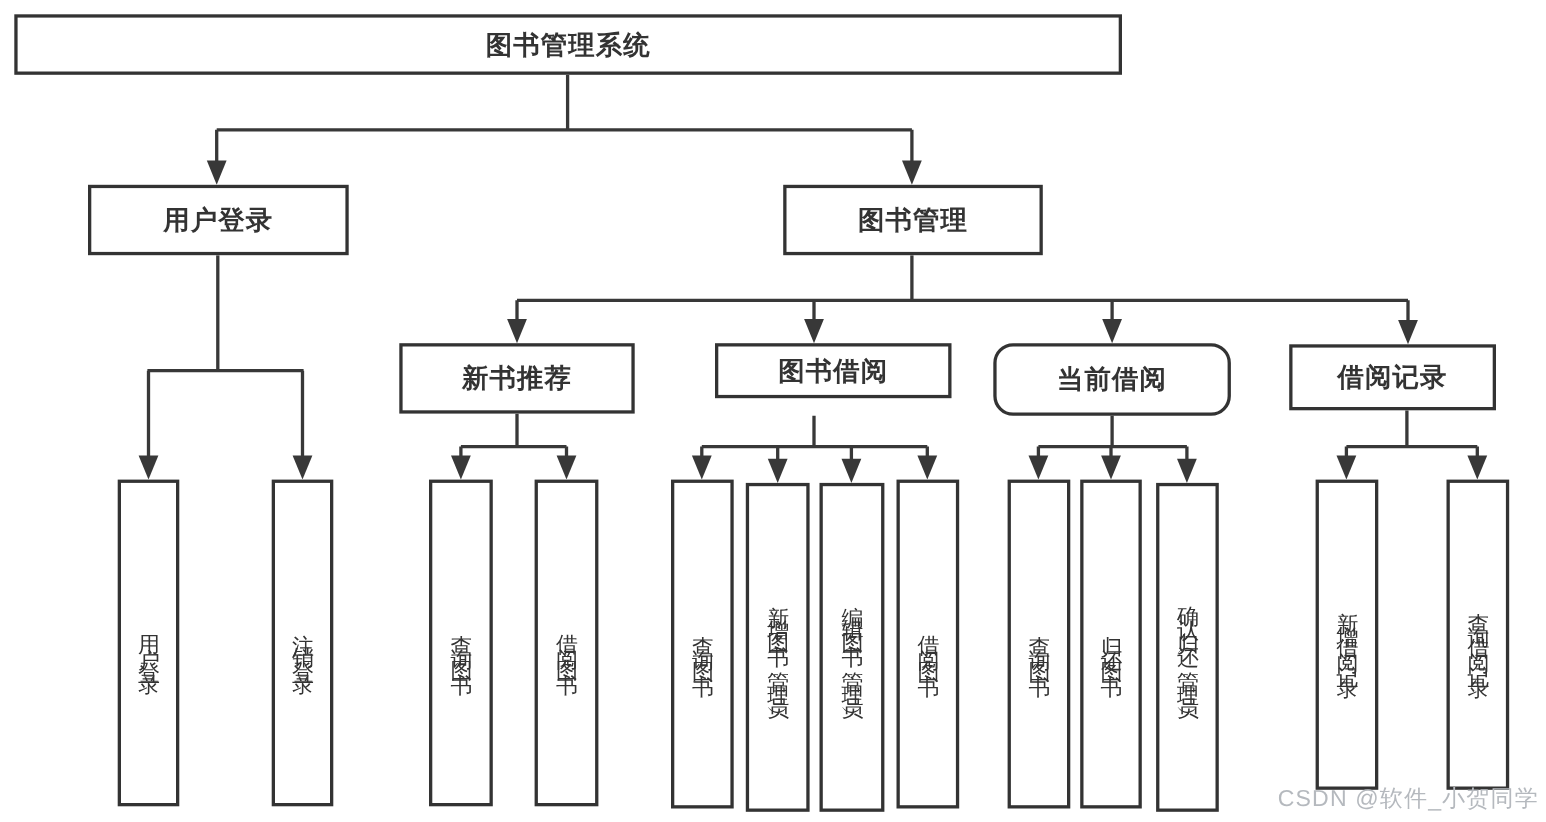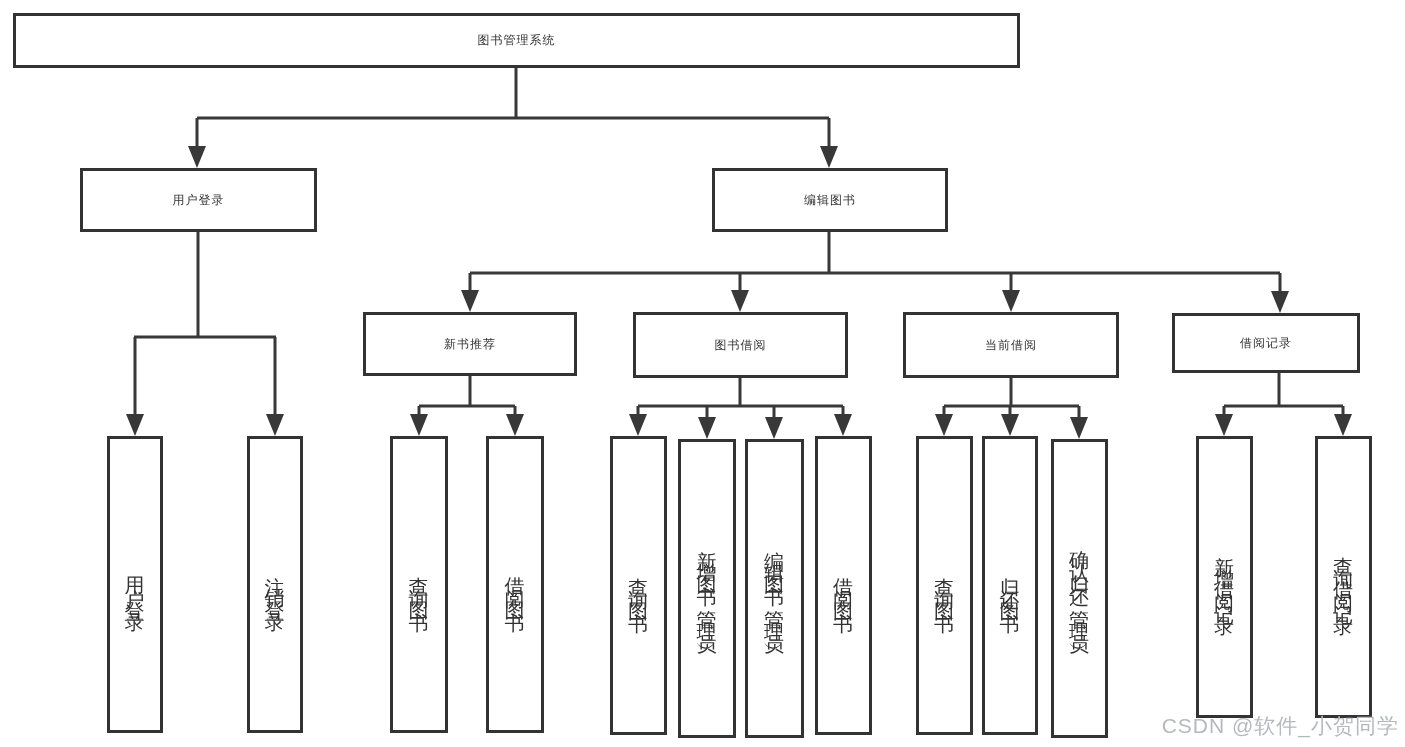--- a/index.html
+++ b/index.html
@@ -27,24 +27,25 @@
   .node {
     position: absolute;
     box-sizing: border-box;
     border: 3px solid #333333;
     background: #ffffff;
     display: flex;
     align-items: center;
     justify-content: center;
   }
   .node .hlabel {
-    font-size: 12px;
+    font-size: 24px;
     color: #333333;
     letter-spacing: 1px;
     white-space: nowrap;
+    font-weight: bold;
   }
   .node .vlabel {
     writing-mode: vertical-rl;
     text-orientation: mixed;
     font-size: 20px;
     color: #333333;
     letter-spacing: 12px;
     line-height: 1;
     white-space: nowrap;
   }
@@ -98,30 +99,30 @@
   </svg>
 
   <div class="node" style="left:13px; top:13px; width:1007px; height:55px;">
     <span class="hlabel">图书管理系统</span>
   </div>
 
   <div class="node" style="left:80px; top:168px; width:237px; height:64px;">
     <span class="hlabel">用户登录</span>
   </div>
   <div class="node" style="left:712px; top:168px; width:236px; height:64px;">
-    <span class="hlabel">编辑图书</span>
+    <span class="hlabel">图书管理</span>
   </div>
 
   <div class="node" style="left:363px; top:312px; width:214px; height:64px;align-items:center;">
     <span class="hlabel">新书推荐</span>
   </div>
-  <div class="node" style="left:633px; top:312px; width:215px; height:66px;">
+  <div class="node" style="left:650px; top:312px; width:215px; height:50px;">
     <span class="hlabel">图书借阅</span>
   </div>
-  <div class="node" style="left:903px; top:312px; width:216px; height:66px;">
+  <div class="node" style="left:903px; top:312px; width:216px; height:66px;border-radius:18px;">
     <span class="hlabel">当前借阅</span>
   </div>
   <div class="node" style="left:1172px; top:313px; width:188px; height:60px;">
     <span class="hlabel">借阅记录</span>
   </div>
 
   <div class="node" style="left:107px; top:436px; width:56px; height:297px;">
     <span class="vlabel">用户登录</span>
   </div>
   <div class="node" style="left:247px; top:436px; width:56px; height:297px;">

